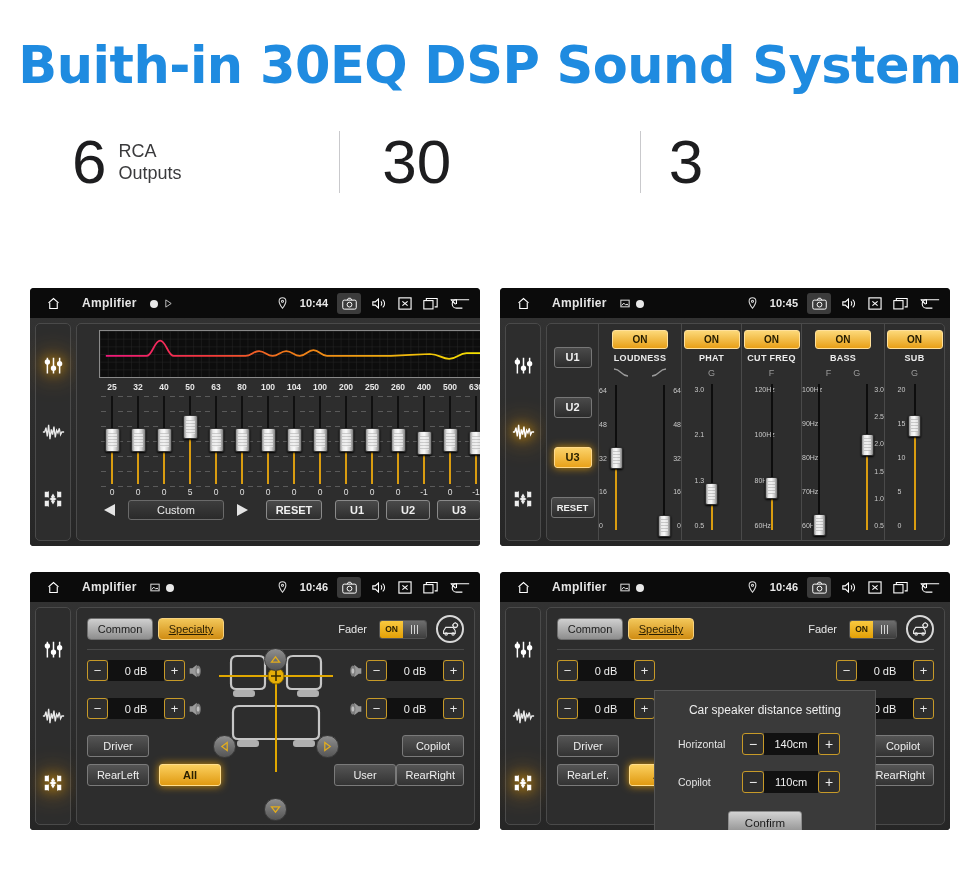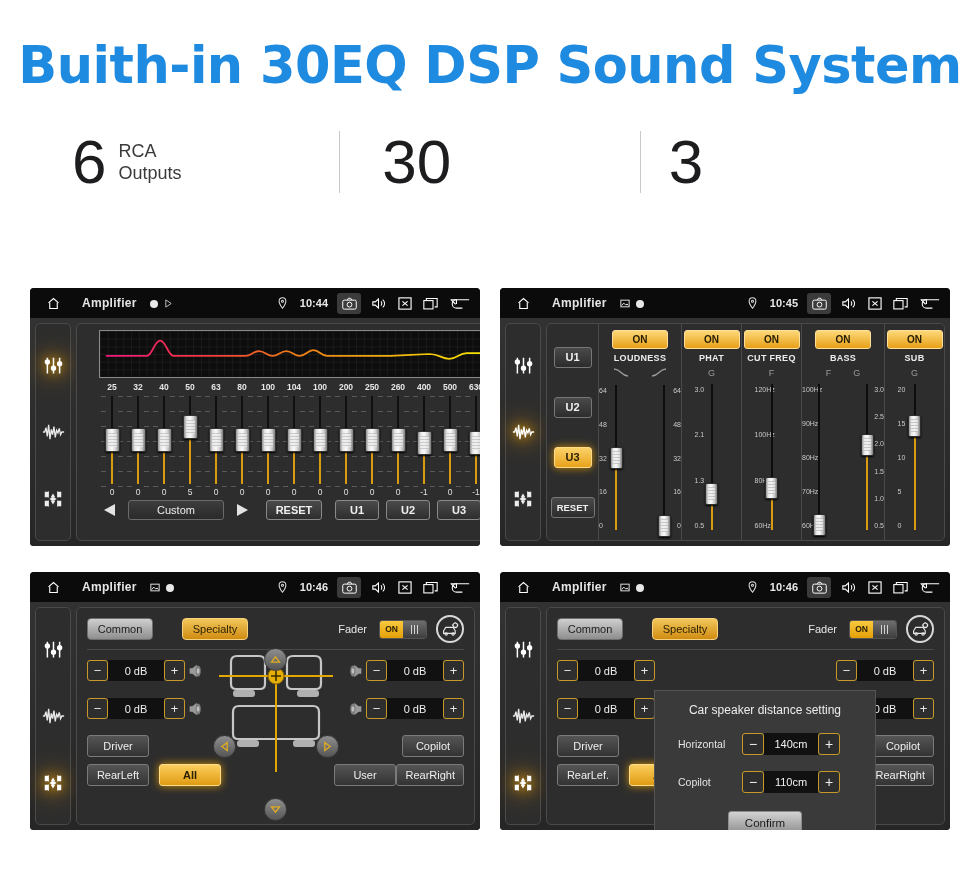--- a/index.html
+++ b/index.html
@@ -232,21 +232,21 @@
 
   
   .p3top { display:flex; align-items:center; padding:7px 10px 0 10px; position:relative; }
   .tabb {
     width:66px; height:22px; border-radius:4px; font-size:11px;
     display:flex; align-items:center; justify-content:center; border:1px solid #6e6e6e;
   }
   .tabb.common { background:linear-gradient(180deg,#cfcfcf,#8e8e8e); color:#1c1c1c; }
   .tabb.spec {
     background:linear-gradient(180deg,#f2c75a,#d08c12); color:#2a1f00;
-    border-color:#f6d27f; margin-left:29px;
+    border-color:#f6d27f; margin-left:5px;text-decoration:underline;
   }
   .fader-lbl { color:#e8e8e8; font-size:11px; margin-left:auto; }
   .toggle {
     width:48px; height:19px; margin-left:12px; border-radius:3px; overflow:hidden;
     display:flex; border:1px solid #555;
   }
   .toggle .on {
     flex:1; background:linear-gradient(180deg,#f9c93f,#e3a007);
     color:#2b2000; font-size:8.5px; font-weight:bold;
     display:flex; align-items:center; justify-content:center;

